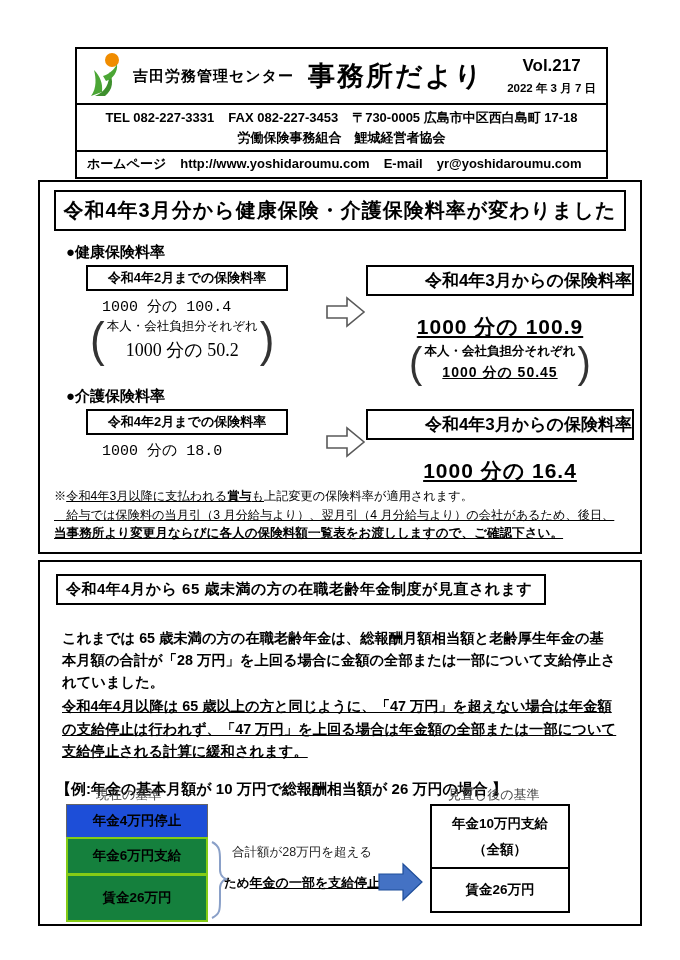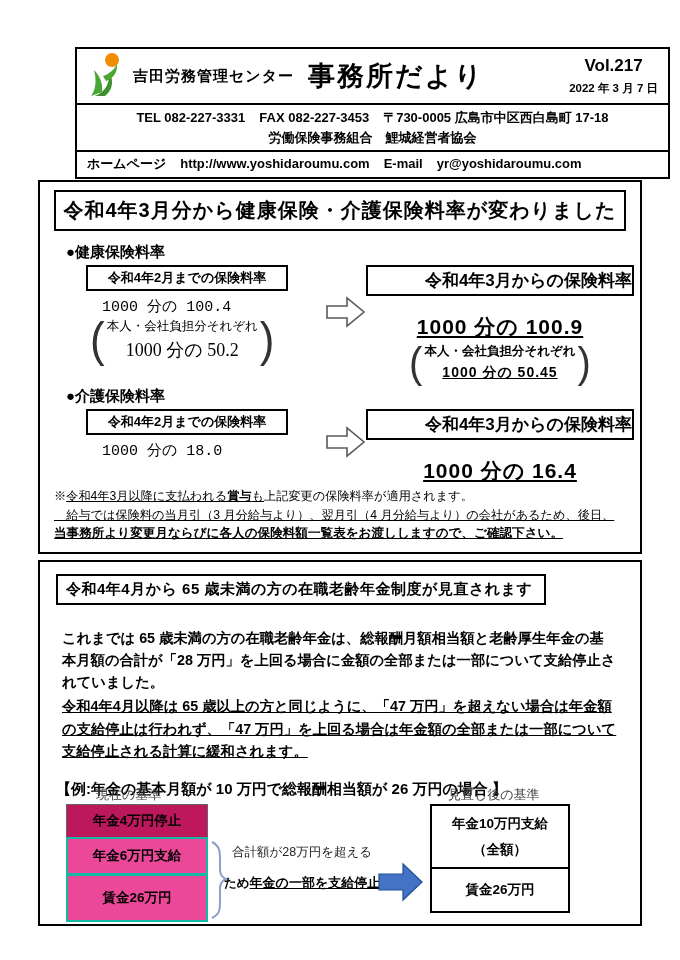--- a/index.html
+++ b/index.html
@@ -9,21 +9,21 @@
     width: 680px;
     height: 960px;
     background: #fff;
     font-family: "Liberation Sans", sans-serif;
     color: #000;
     overflow: hidden;
   }
 
   
   .header-box {
-    position: absolute; left: 75px; top: 47px; width: 595px;
+    position: absolute; left: 75px; top: 47px; width: 533px;
     border: 2px solid #000;
   }
   .h-top {
     display: flex; align-items: center; gap: 6px;
     padding: 3px 8px 3px 6px; height: 56px;
     border-bottom: 2px solid #000;
   }
   .company { font-size: 15px; font-weight: bold; letter-spacing: 1px; white-space: nowrap; }
   .nl-title { font-size: 27px; font-weight: 900; letter-spacing: 2px; margin-left: 8px; white-space: nowrap; }
   .vol-block { margin-left: auto; text-align: center; line-height: 1.25; padding-right: 2px; }
@@ -101,25 +101,25 @@
   .s2-para2 { margin: 2px 22px 0; font-size: 14.3px; font-weight: bold; line-height: 1.55; }
   .s2-para2 .inner { text-decoration: underline; }
   .example-heading { margin: 18px 0 0 16px; font-weight: bold; font-size: 15px; }
 
   .diagram { position: absolute; left: 0; top: 224px; width: 604px; height: 140px; }
   .cur-label  { position: absolute; left: 56px;  top: 0; font-size: 13px; color: #404040; }
   .rev-label  { position: absolute; left: 408px; top: 0; font-size: 13px; color: #404040; }
 
   .left-stack { position: absolute; left: 26px; top: 18px; width: 142px; }
   .gbox {
-    background: #be185d; border: 1px solid #666; border-bottom: 1px dotted #444;
+    background: #1d4ed8; border: 1px solid #666; border-bottom: 1px dotted #444;
     text-align: center; font-weight: bold; font-size: 13.5px; padding: 7px 0;
   }
   .wbox {
-    border: 2px solid #14b8a6; background: #ec4899; text-align: center;
+    border: 2px solid #84cc16; background: #15803d; text-align: center;
     font-weight: bold; font-size: 13.5px; padding: 8px 0; margin-top: -1px;
   }
   .wbox.tall { padding: 13px 0; }
 
   .right-stack { position: absolute; left: 390px; top: 18px; width: 140px; }
   .rbox1 {
     border: 2px solid #000; background: #fff; text-align: center;
     font-weight: bold; font-size: 13.5px; padding: 5px 8px; line-height: 1.9;
   }
   .rbox2 {

